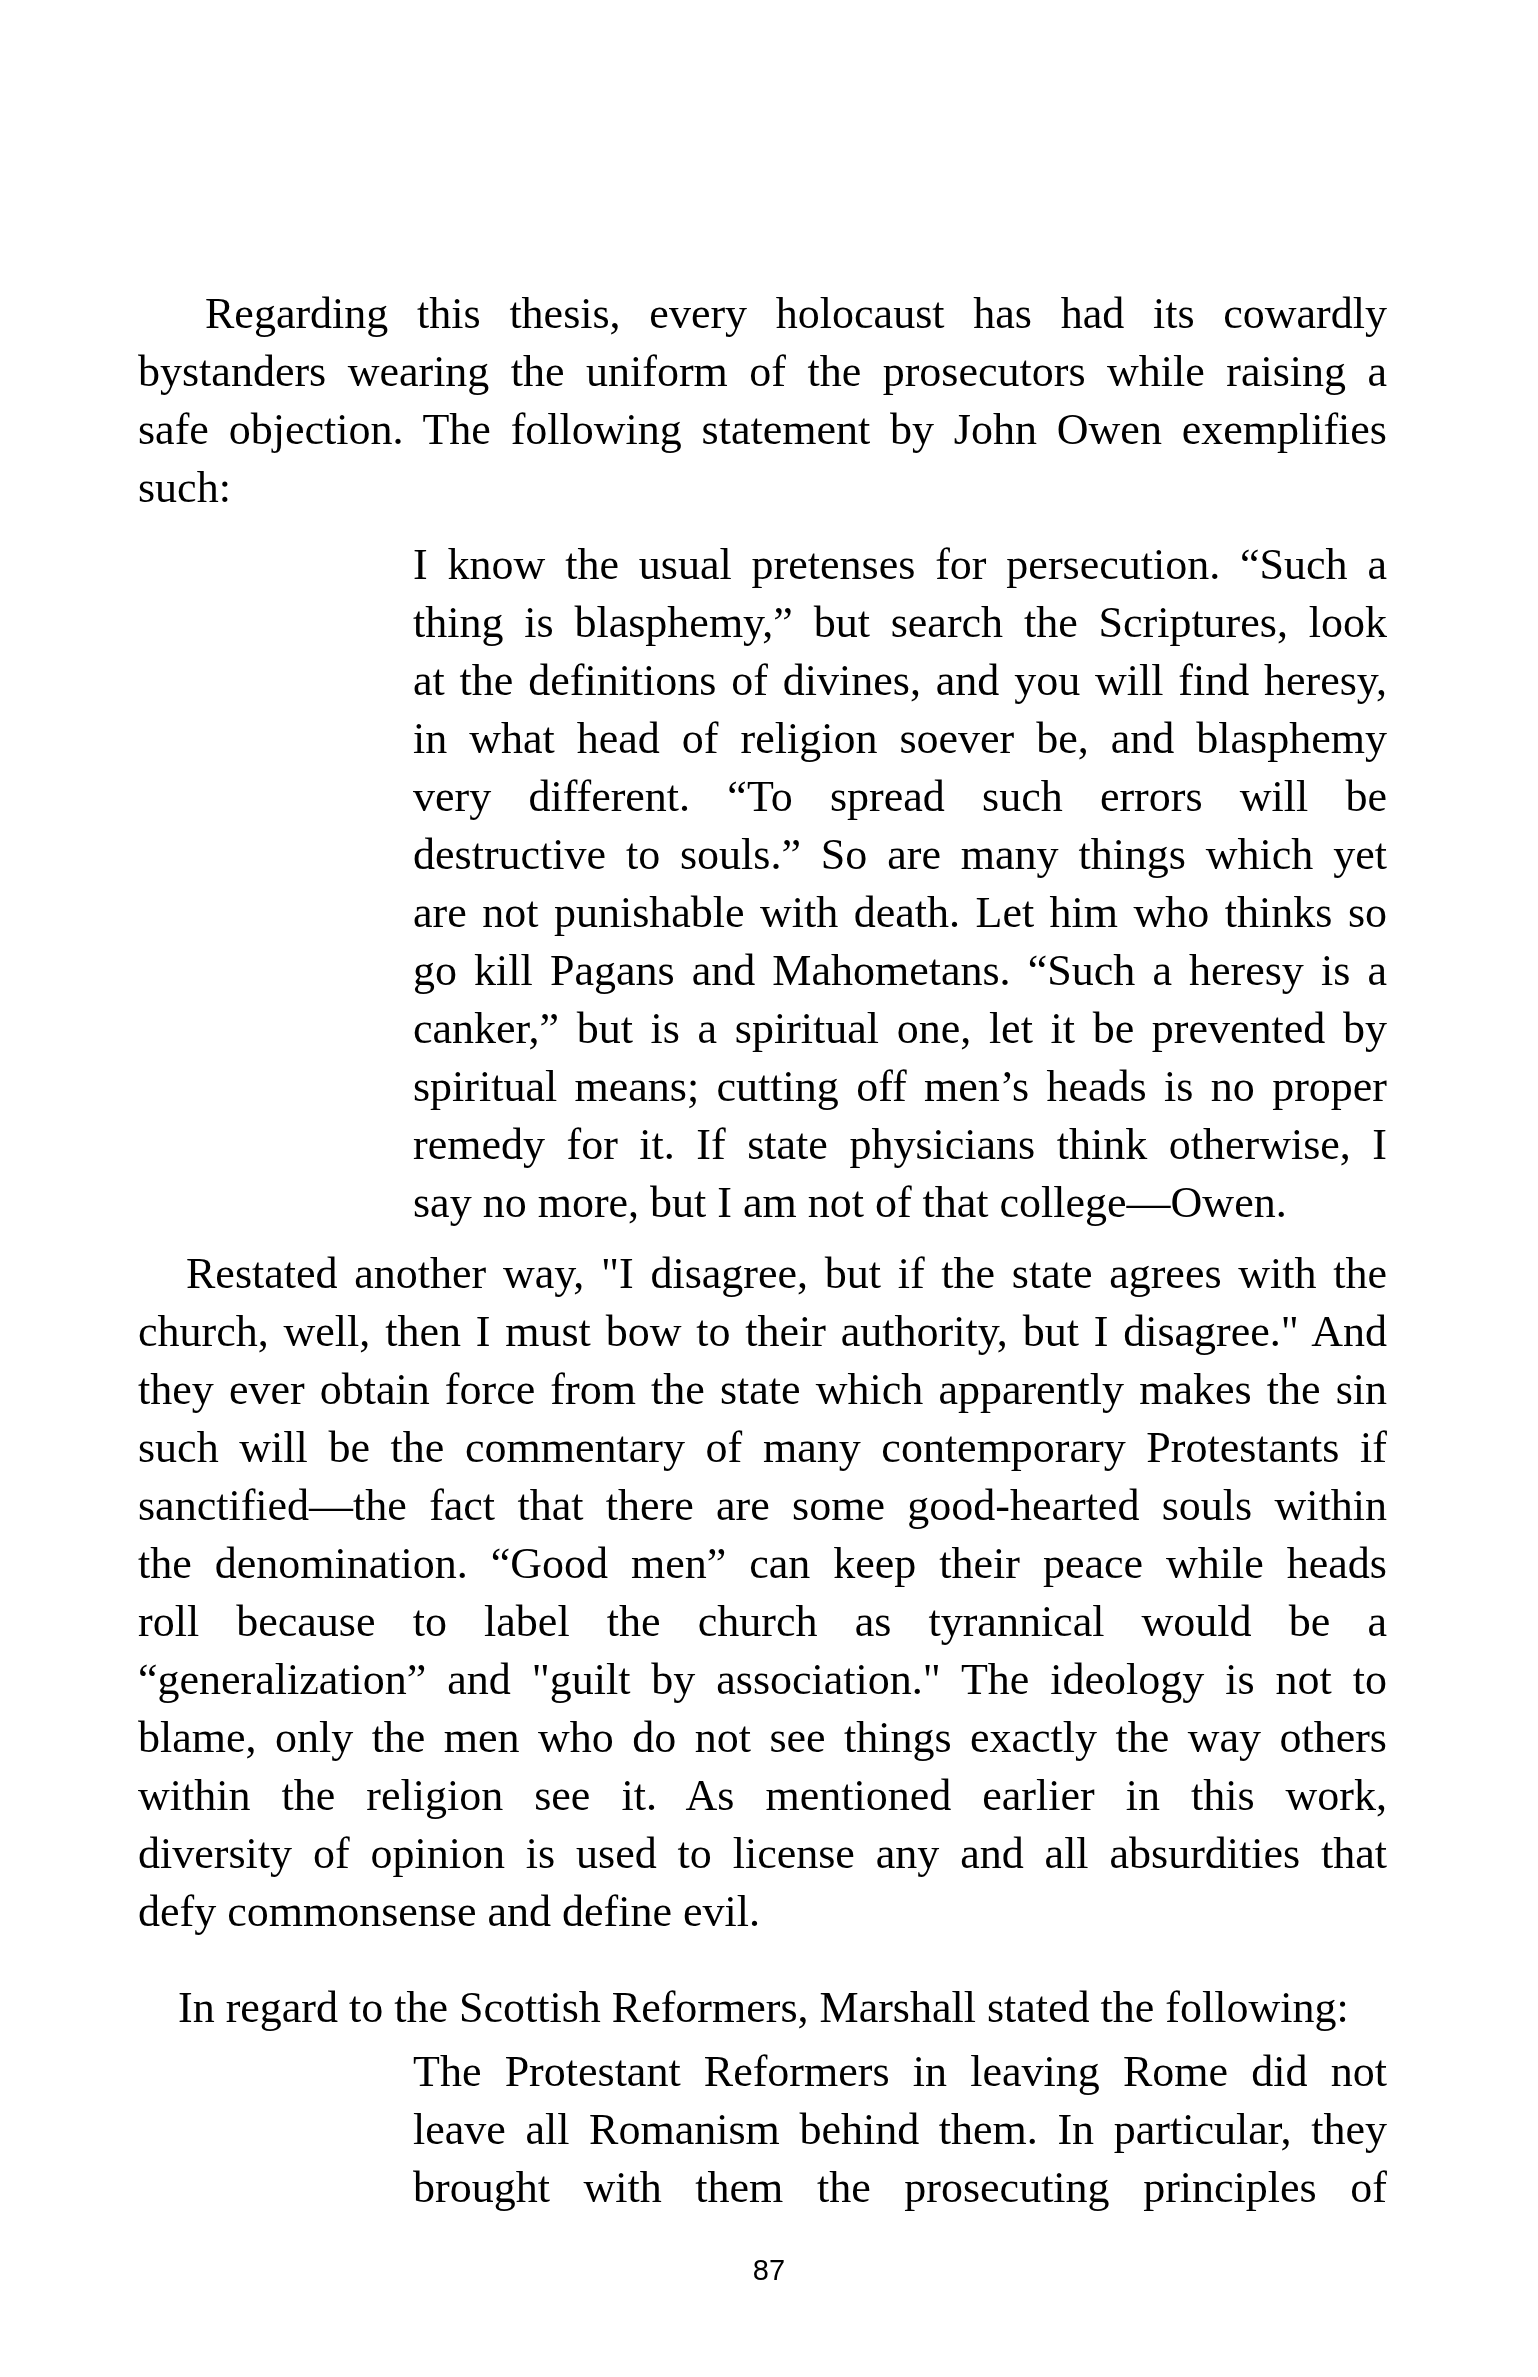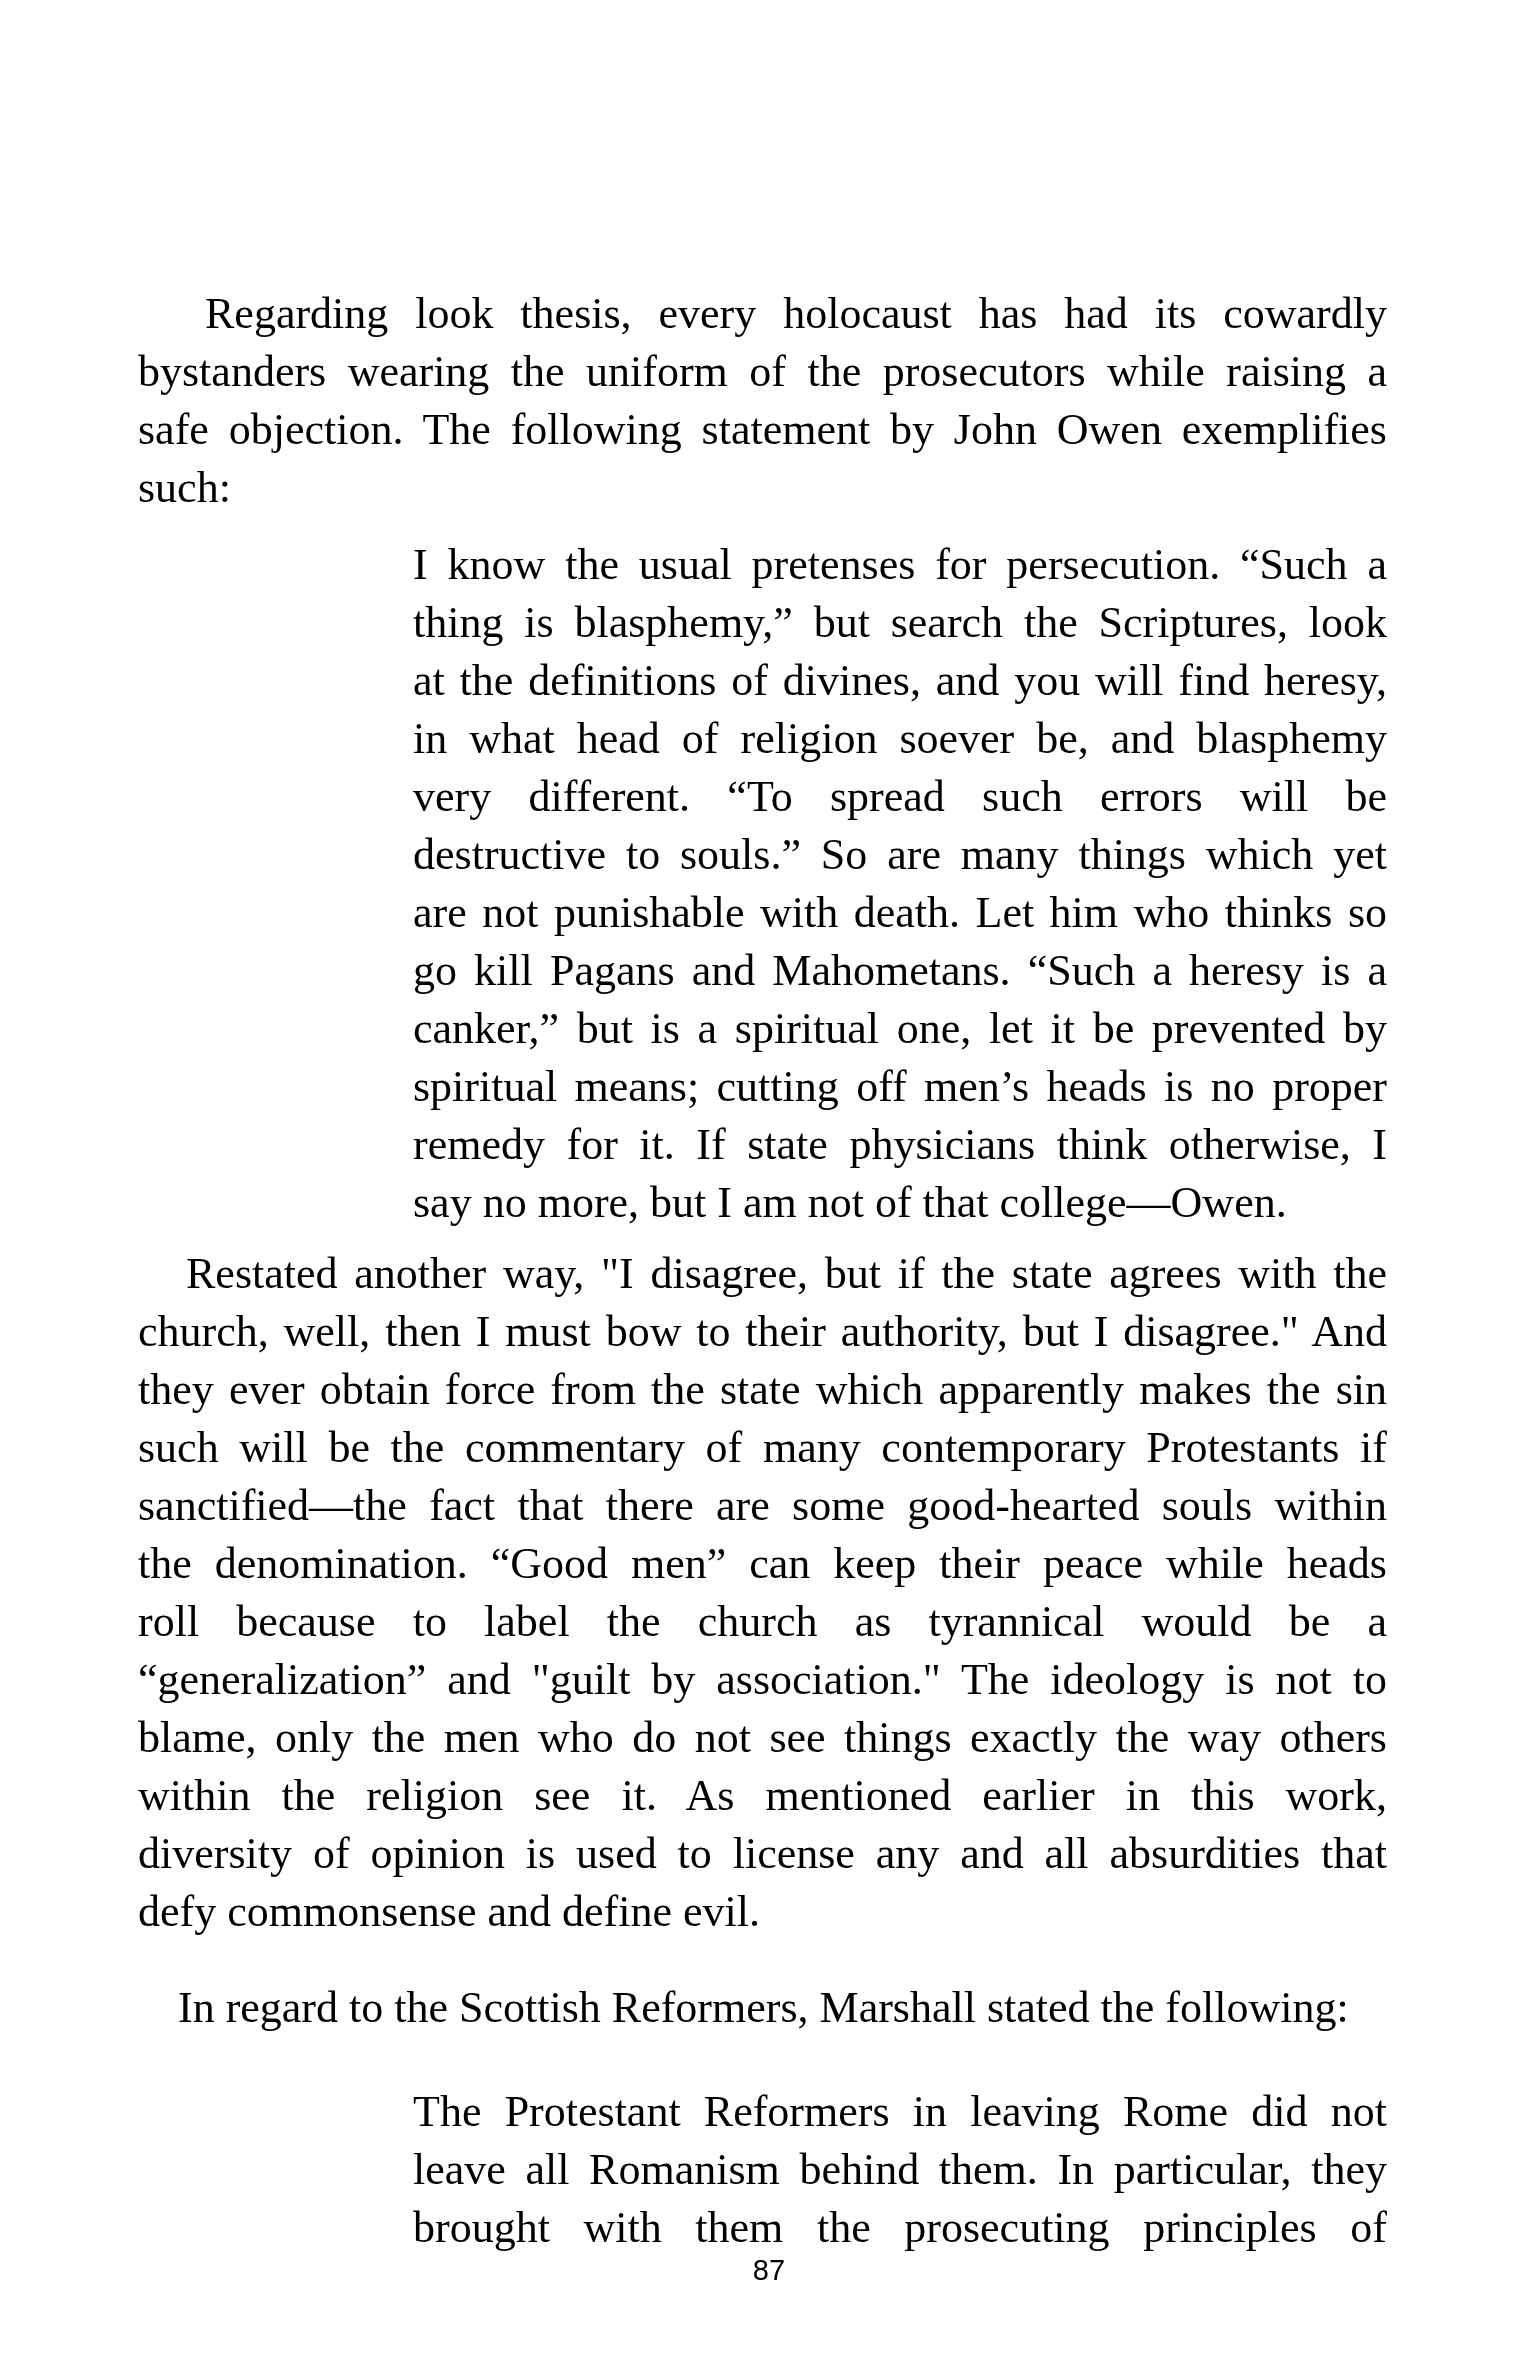--- a/index.html
+++ b/index.html
@@ -15,21 +15,21 @@
     .indent3 { padding-left: 40px; margin-top: 16px; }
     .page-number { position: absolute; left: 0; width: 1538px; top: 2254px; text-align: center; font-family: "Liberation Sans", "DejaVu Sans", sans-serif; font-size: 29px; color: #000000; }
   </style>
 </head>
 <body>
 
 <div class="page">
 
 
   <div class="block body-block" style="top:285px;">
-    <span class="line indent1">Regarding look thesis, every holocaust has had its cowardly</span>
+    <span class="line indent1">Regarding this thesis, every holocaust has had its cowardly</span>
     <span class="line">bystanders wearing the uniform of the prosecutors while raising a</span>
     <span class="line">safe objection. The following statement by John Owen exemplifies</span>
     <span class="line last">such:</span>
   </div>
 
   <div class="block quote-block" style="top:536px;">
     <span class="line">I know the usual pretenses for persecution. “Such a</span>
     <span class="line">thing is blasphemy,” but search the Scriptures, look</span>
     <span class="line">at the definitions of divines, and you will find heresy,</span>
     <span class="line">in what head of religion soever be, and blasphemy</span>
@@ -55,21 +55,21 @@
     <span class="line">blame, only the men who do not see things exactly the way others</span>
     <span class="line">within the religion see it. As mentioned earlier in this work,</span>
     <span class="line">diversity of opinion is used to license any and all absurdities that</span>
     <span class="line last">defy commonsense and define evil.</span>
   </div>
 
   <div class="block body-block" style="top:1963px;">
     <span class="line indent3 last">In regard to the Scottish Reformers, Marshall stated the following:</span>
   </div>
 
-  <div class="block quote-block" style="top:2043px;margin-top:40px;">
+  <div class="block quote-block" style="top:2043px;">
     <span class="line">The Protestant Reformers in leaving Rome did not</span>
     <span class="line">leave all Romanism behind them. In particular, they</span>
     <span class="line">brought with them the prosecuting principles of</span>
   </div>
 
   <div class="page-number">87</div>
 
 </div>
 
 

